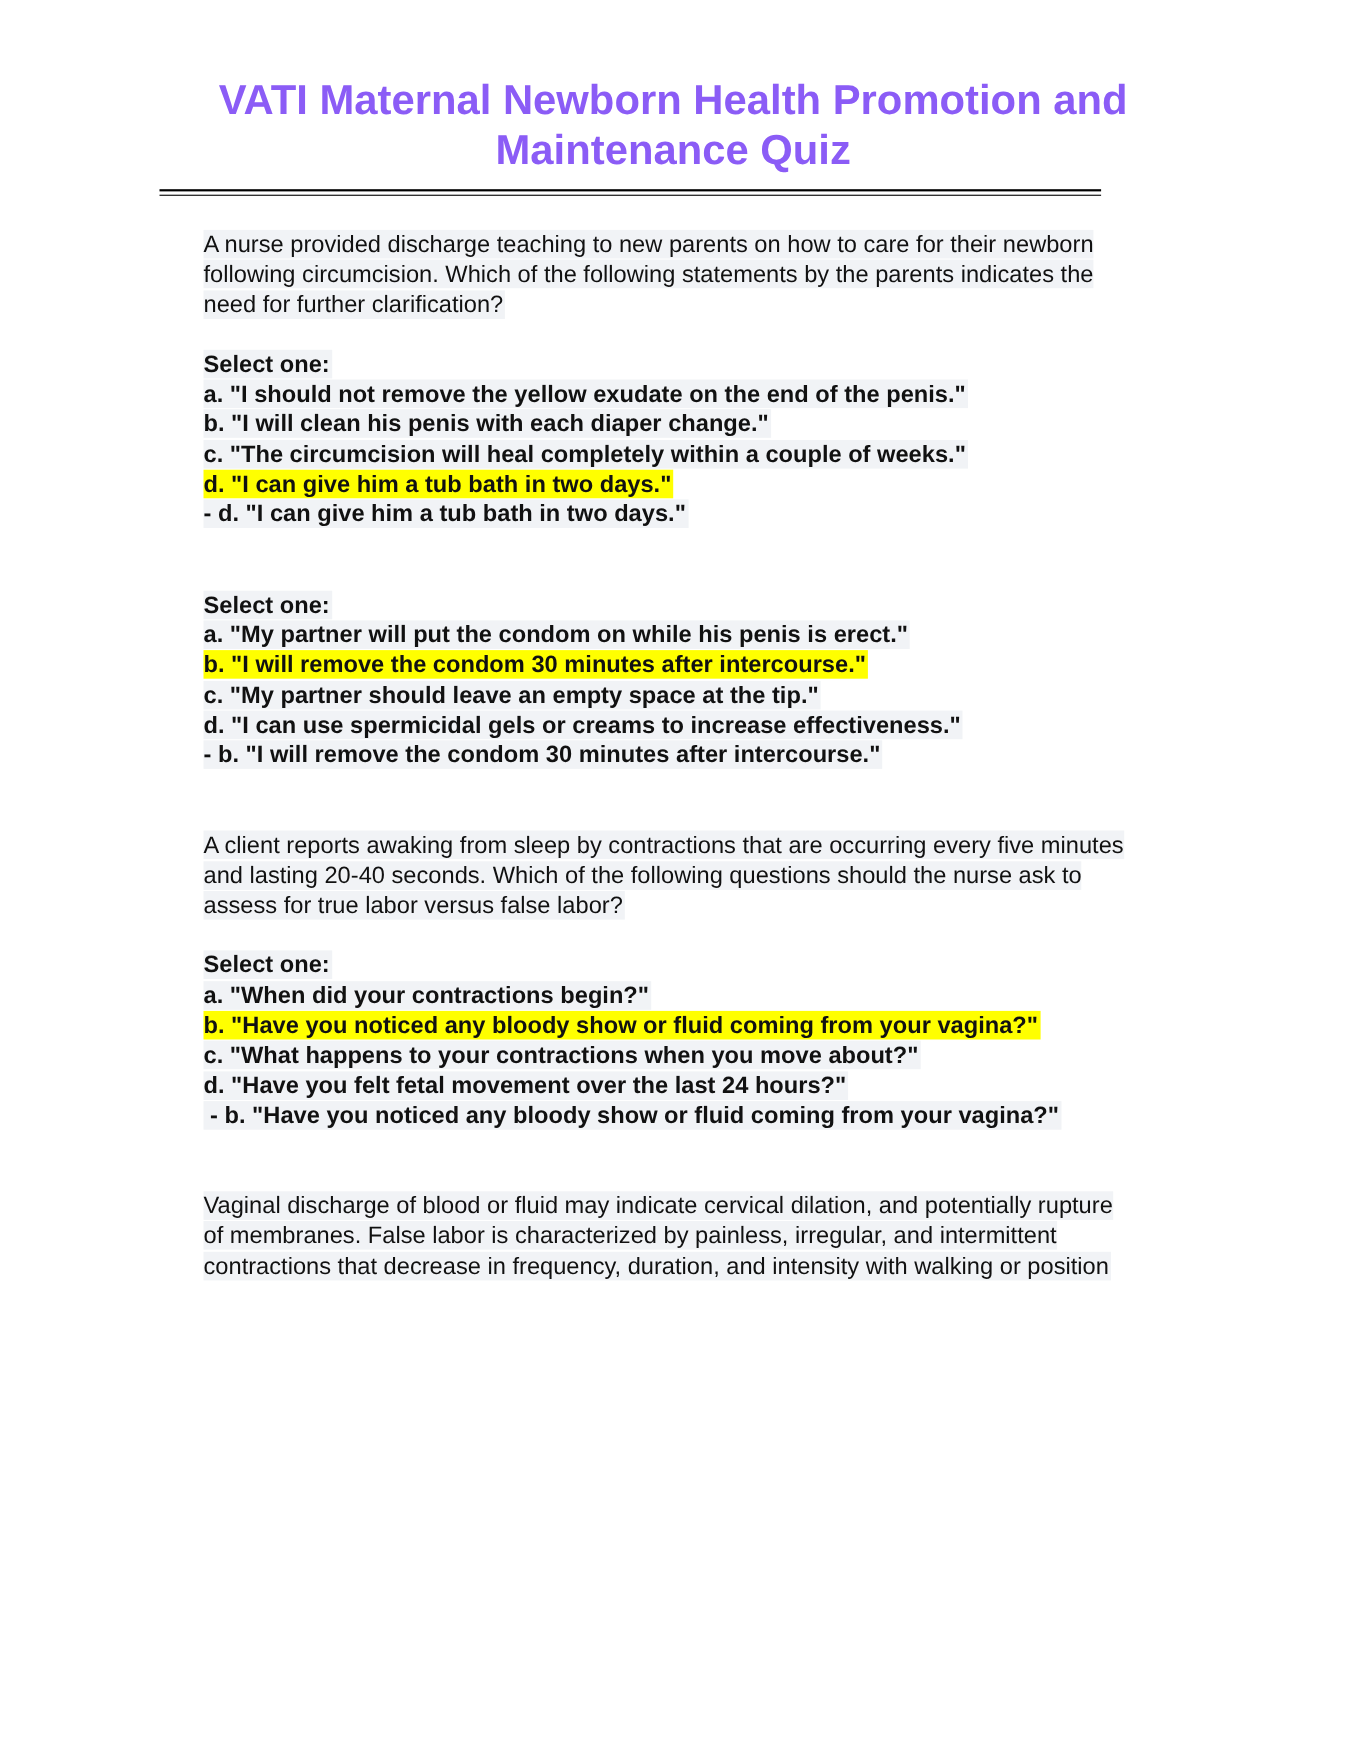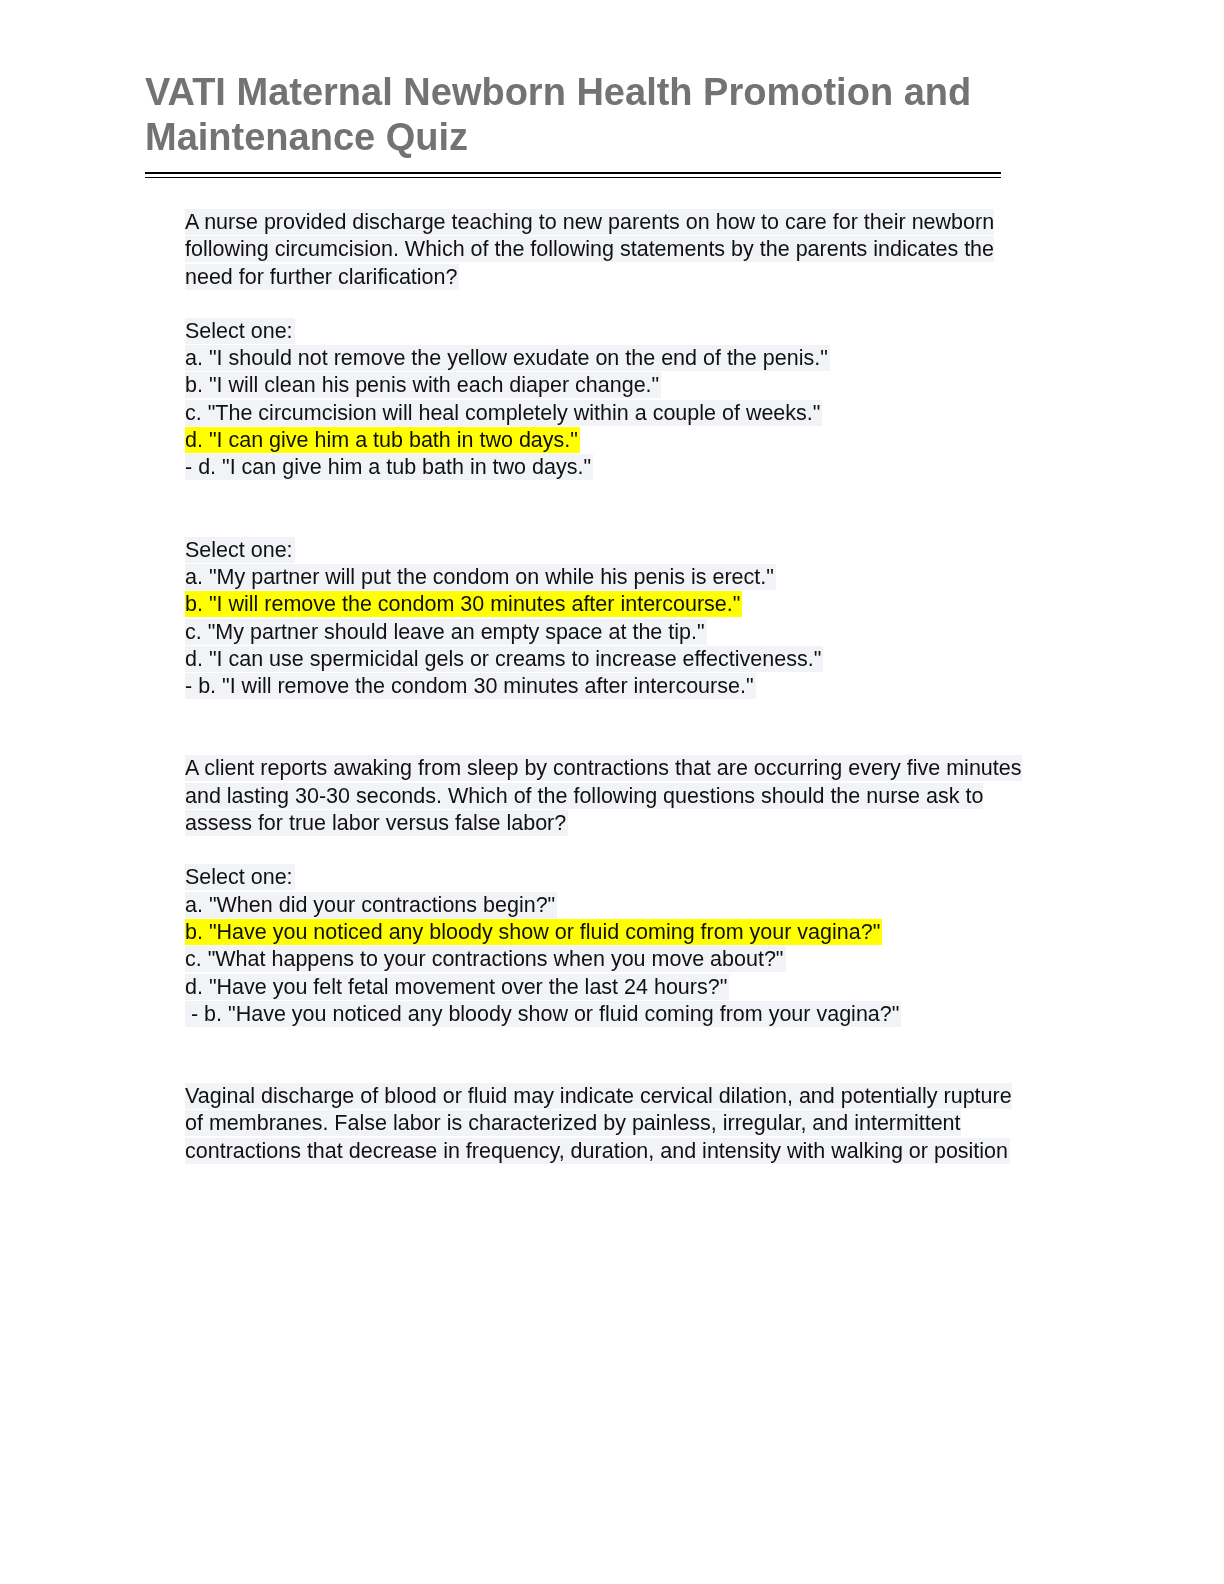--- a/index.html
+++ b/index.html
@@ -12,25 +12,25 @@
   }
   .page {
     box-sizing: border-box;
     width: 1224px;
     height: 1584px;
     padding: 70px 145px 0 145px;
     overflow: hidden;
   }
   .title {
     margin: 0 auto 12px auto;
-    color: #737373;
+    color: #8b5cf6;
     font-size: 38px;
     line-height: 45px;
     font-weight: bold;
-    text-align: left;
+    text-align: center;
     white-space: pre-line;
   }
   .rule {
     height: 3px;
     border-top: 2px solid #000000;
     border-bottom: 1px solid #000000;
     width: 856px;
     margin: 0 0 31px 0;
   }
   .para, .opt-line {
@@ -41,21 +41,21 @@
   }
   .line {
     background: #f1f3f6;
     white-space: pre;
     padding: 1px 2px 1px 0;
   }
   .line.hl {
     background: #ffff00;
   }
   .question-para { margin: 0 0 27px 0; }
-  .options-block { margin: 0 0 55px 0; }
+  .options-block { margin: 0 0 55px 0; font-weight: bold; }
   .expl-para { margin: 0 0 27px 0; }
 </style>
 </head>
 <body>
 
 <div class="page">
 
   <h1 class="title">VATI Maternal Newborn Health Promotion and
 Maintenance Quiz</h1>
   <div class="rule"></div>
@@ -83,21 +83,21 @@
       <div class="opt-line"><span class="line hl">b. "I will remove the condom 30 minutes after intercourse."</span></div>
       <div class="opt-line"><span class="line">c. "My partner should leave an empty space at the tip."</span></div>
       <div class="opt-line"><span class="line">d. "I can use spermicidal gels or creams to increase effectiveness."</span></div>
       <div class="opt-line"><span class="line">- b. "I will remove the condom 30 minutes after intercourse."</span></div>
     </div>
   </div>
 
   <div>
     <p class="para question-para">
       <span class="line">A client reports awaking from sleep by contractions that are occurring every five minutes
-and lasting 30-30 seconds. Which of the following questions should the nurse ask to
+and lasting 20-40 seconds. Which of the following questions should the nurse ask to
 assess for true labor versus false labor?</span>
     </p>
     <div class="options-block">
       <div class="opt-line"><span class="line">Select one:</span></div>
       <div class="opt-line"><span class="line">a. "When did your contractions begin?"</span></div>
       <div class="opt-line"><span class="line hl">b. "Have you noticed any bloody show or fluid coming from your vagina?"</span></div>
       <div class="opt-line"><span class="line">c. "What happens to your contractions when you move about?"</span></div>
       <div class="opt-line"><span class="line">d. "Have you felt fetal movement over the last 24 hours?"</span></div>
       <div class="opt-line"><span class="line"> - b. "Have you noticed any bloody show or fluid coming from your vagina?"</span></div>
     </div>

